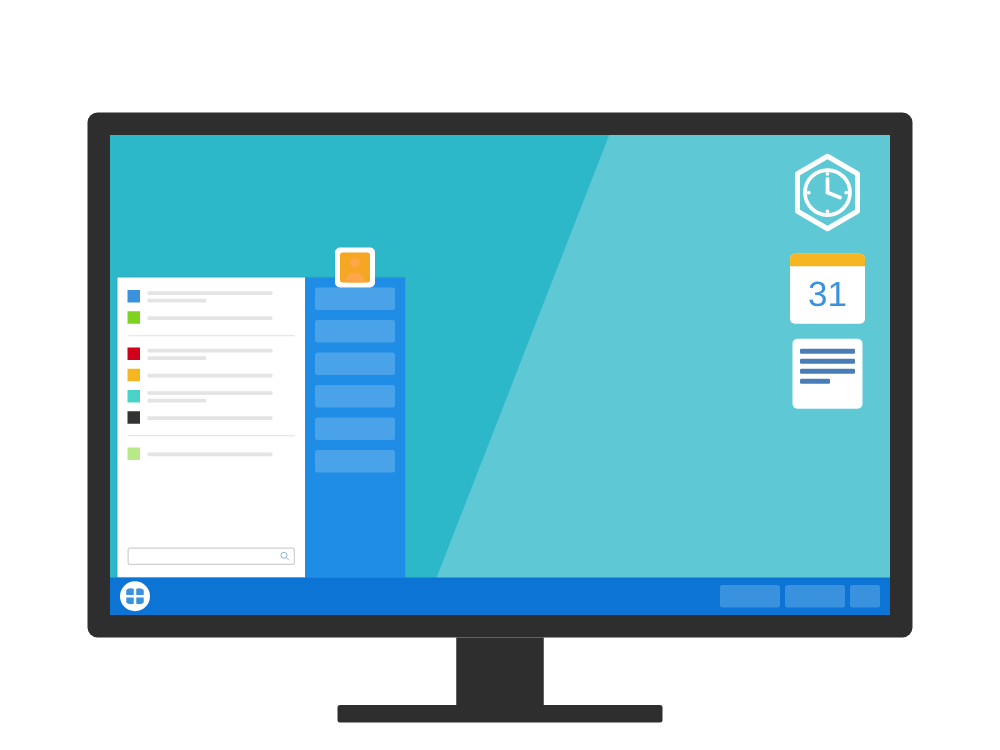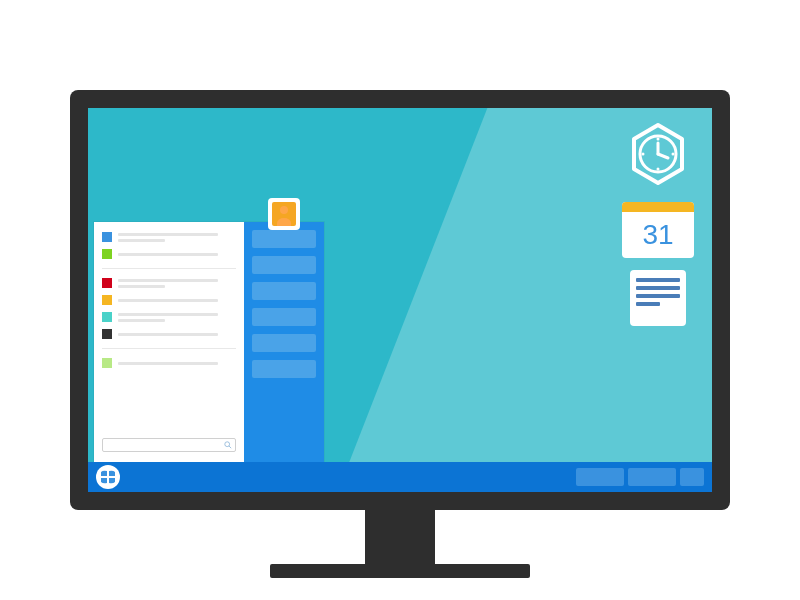--- a/index.html
+++ b/index.html
@@ -211,21 +211,21 @@
       position: absolute;
       top: 14px;
       right: 18px;
       display: flex;
       flex-direction: column;
       gap: 12px;
       align-items: center;
     }
     .clock-widget svg { width: 64px; height: 64px; }
     .calendar-widget {
-      width: 72px;
+      width: 60px;
       height: 56px;
       background: #ffffff;
       border-radius: 4px;
       overflow: hidden;
       display: flex;
       flex-direction: column;
     }
     .calendar-header {
       height: 10px;
       background: #f5b622;

